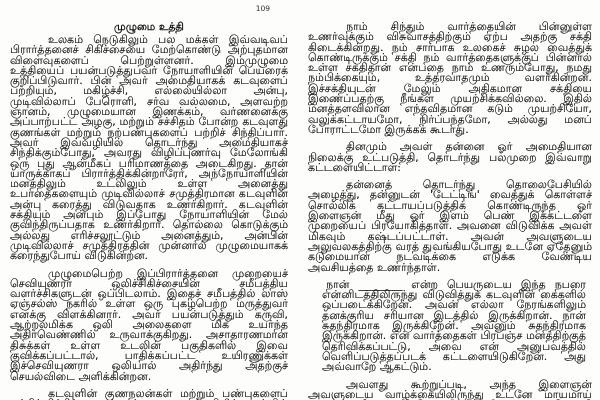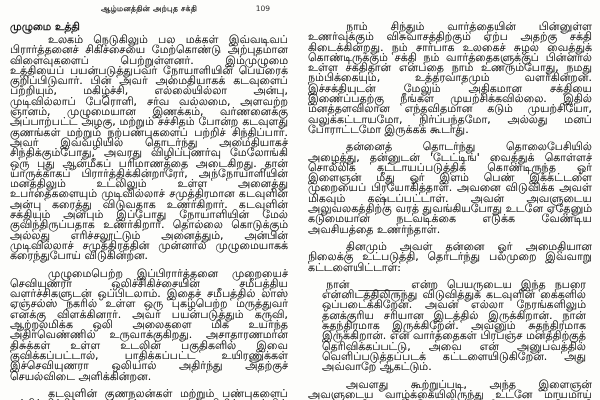--- a/index.html
+++ b/index.html
@@ -21,21 +21,21 @@
     margin-bottom:4px;
   }
   .running-header .rh-title{
     position:absolute;left:0;right:0;text-align:center;
     font-weight:bold;letter-spacing:.3px;
   }
   .running-header .rh-page-right{position:absolute;right:18px;top:0;}
   .running-header .rh-page-left{position:absolute;left:2px;top:0;}
   .section-heading{
     font-weight:bold;font-size:10.5px;line-height:12px;
-    margin:4px 0 3px 0;color:#141414;
+    margin:4px 0 3px 0;color:#141414;text-align:center;
   }
   p.body-para{
     margin:0 0 7px 0;
     font-size:11px;line-height:10.3px;
     text-align:justify;
     text-indent:38px;
     color:#202020;
     text-shadow:0 0 .4px rgba(40,40,40,.55);
   }
   p.affirmation{
@@ -44,28 +44,27 @@
   }
   .gutter{position:absolute;left:288px;top:0;width:18px;height:400px;background:transparent;}
 </style>
 </head>
 <body>
 
 <div class="gutter"></div>
 
 <div class="page" id="left-page">
   <div class="running-header">
-    <span class="rh-title">ஆழ்மனத்தின் அற்புத சக்தி</span>
     <span class="rh-page-right">109</span>
   </div>
   <div class="section-heading">முழுமை உத்தி</div>
   <p class="body-para">உலகம் நெடுகிலும் பல மக்கள் இவ்வடிவப் பிரார்த்தனைச் சிகிச்சையை மேற்கொண்டு அற்புதமான விளைவுகளைப் பெற்றுள்ளனர். இம்முழுமை உத்தியைப் பயன்படுத்துபவர் நோயாளியின் பெயரைக் குறிப்பிடுவார். பின் அவர் அமைதியாகக் கடவுளைப் பற்றியும், மகிழ்ச்சி, எல்லையில்லா அன்பு, முடிவில்லாப் பேரொளி, சர்வ வல்லமை, அளவற்ற ஞானம், முழுமையான இணக்கம், வர்ணனைக்கு அப்பாற்பட்ட அழகு, மற்றும் சச்சிதம் போன்ற கடவுளது குணங்கள் மற்றும் நற்பண்புகளைப் பற்றிச் சிந்திப்பார். அவர் இவ்வழியில் தொடர்ந்து அமைதியாகச் சிந்திக்கும்போது, அவரது விழிப்புணர்வு மேலோங்கி ஒரு புது ஆன்மீகப் பரிமாணத்தை அடைகிறது. தான் யாருக்காகப் பிரார்த்திக்கின்றாரோ, அந்நோயாளியின் மனத்திலும் உடலிலும் உள்ள அனைத்து உபாதைகளையும் முடிவில்லாச் சமுத்திரமான கடவுளின் அன்பு கரைத்து விடுவதாக உணர்கிறார். கடவுளின் சக்தியும் அன்பும் இப்போது நோயாளியின் மேல் குவிந்திருப்பதாக உணர்கிறார். தொல்லை கொடுக்கும் அல்லது எரிச்சலூட்டும் அனைத்தும், அன்பின் முடிவில்லாச் சமுத்திரத்தின் முன்னால் முழுமையாகக் கரைந்துபோய் விடுகின்றன.</p>
   <p class="body-para">முழுமைபெற்ற இப்பிரார்த்தனை முறையைச் செவியுணரா ஒலிச்சிகிச்சையின் சமீபத்திய வளர்ச்சிகளுடன் ஒப்பிடலாம். இதைச் சமீபத்தில் லாஸ் ஏஞ்சல்ஸ் நகரில் உள்ள ஒரு புகழ்பெற்ற மருத்துவர் எனக்கு விளக்கினார். அவர் பயன்படுத்தும் கருவி, ஆற்றல்மிக்க ஒலி அலைகளை மிக உயர்ந்த அதிர்வெண்ணில் உருவாக்குகிறது. அசாதாரணமான திசுக்கள் உள்ள உடலின் பகுதிகளில் இவை குவிக்கப்பட்டால், பாதிக்கப்பட்ட உயிரணுக்கள் இச்செவியுணரா ஒலியால் அதிர்ந்து அதற்குச் செயல்விடை அளிக்கின்றன.</p>
   <p class="body-para">கடவுளின் குணநலன்கள் மற்றும் பண்புகளைப் பற்றிச் சிந்தித்து, நாம் எவ்வளவு தூரம் விழிப்புணர்வில் மேலோங்கிச் சிந்திக்கிறோமோ, அவ்வளவு இணக்கம், ஆரோக்கியம், மற்றும் அமைதியின் ஆன்மீக அலைகளை நாம் உருவாக்குகிறோம். இந்த அலைகள் யார் மீது குவிக்கப்படுகின்றனவோ, அவர்கள் அவற்றை ஒத்த அதிர்வை வெளிப்படுத்தி, அவற்றிற்குச் செயல்விடை அளிப்பர். பிரார்த்தனைக்கான இவ்வுத்தியின் மூலம் பல குறிப்பிடத்தக்கப் பிணிநீக்கங்கள் நிகழ்த்தப்பட்டுள்ளன.</p>
 </div>
 
 <div class="page" id="right-page">
   <p class="body-para">நாம் சிந்தும் வார்த்தையின் பின்னுள்ள உணர்வுக்கும் விசுவாசத்திற்கும் ஏற்ப அதற்கு சக்தி கிடைக்கின்றது. நம் சார்பாக உலகைச் சுழல வைத்துக் கொண்டிருக்கும் சக்தி நம் வார்த்தைகளுக்குப் பின்னால் உள்ள சக்திதான் என்பதை நாம் உணரும்போது, நமது நம்பிக்கையும், உத்தரவாதமும் வளர்கின்றன. இச்சக்தியுடன் மேலும் அதிகமான சக்தியை இணைப்பதற்கு நீங்கள் முயற்சிக்கவில்லை. இதில் மனத்தளவிலான எந்தவிதமான கடும் முயற்சியோ, வலுக்கட்டாயமோ, நிர்ப்பந்தமோ, அல்லது மனப் போராட்டமோ இருக்கக் கூடாது.</p>
+  <p class="body-para">தினமும் அவள் தன்னை ஓர் அமைதியான நிலைக்கு உட்படுத்தி, தொடர்ந்து பலமுறை இவ்வாறு கட்டளையிட்டாள்:</p>
   <p class="body-para">தன்னைத் தொடர்ந்து தொலைபேசியில் அழைத்து, தன்னுடன் 'டேட்டிங்' வைத்துக் கொள்ளச் சொல்லிக் கட்டாயப்படுத்திக் கொண்டிருந்த ஓர் இளைஞன் மீது ஓர் இளம் பெண் இக்கட்டளை முறையைப் பிரயோகித்தாள். அவனை விடுவிக்க அவள் மிகவும் கஷ்டப்பட்டாள். அவன் அவளுடைய அலுவலகத்திற்கு வரத் துவங்கியபோது உடனே ஏதேனும் கடுமையான நடவடிக்கை எடுக்க வேண்டிய அவசியத்தை உணர்ந்தாள்.</p>
-  <p class="body-para">தினமும் அவள் தன்னை ஓர் அமைதியான நிலைக்கு உட்படுத்தி, தொடர்ந்து பலமுறை இவ்வாறு கட்டளையிட்டாள்:</p>
   <p class="body-para affirmation">நான் ________ என்ற பெயருடைய இந்த நபரை என்னிடத்திலிருந்து விடுவித்துக் கடவுளின் கைகளில் ஒப்படைக்கிறேன். அவன் எல்லா நேரங்களிலும் தனக்குரிய சரியான இடத்தில் இருக்கிறான். நான் சுதந்திரமாக இருக்கிறேன். அவனும் சுதந்திரமாக இருக்கிறான். என் வார்த்தைகள் பிரபஞ்ச மனத்திற்குத் தெரிவிக்கப்பட்டு, அவை என் அனுபவத்தில் வெளிப்படுத்தப்படக் கட்டளையிடுகிறேன். அது அவ்வாறே ஆகட்டும்.</p>
   <p class="body-para">அவளது கூற்றுப்படி, அந்த இளைஞன் அவளுடைய வாழ்க்கையிலிருந்து உடனே மாயமாய் மறைந்து விட்டான். "இது ஏதோ, பூமி அவனை விழுங்கி விட்டது போல் தோன்றியது" என்று அவள் கூறினாள்.</p>
 </div>
 
 </body></html>

